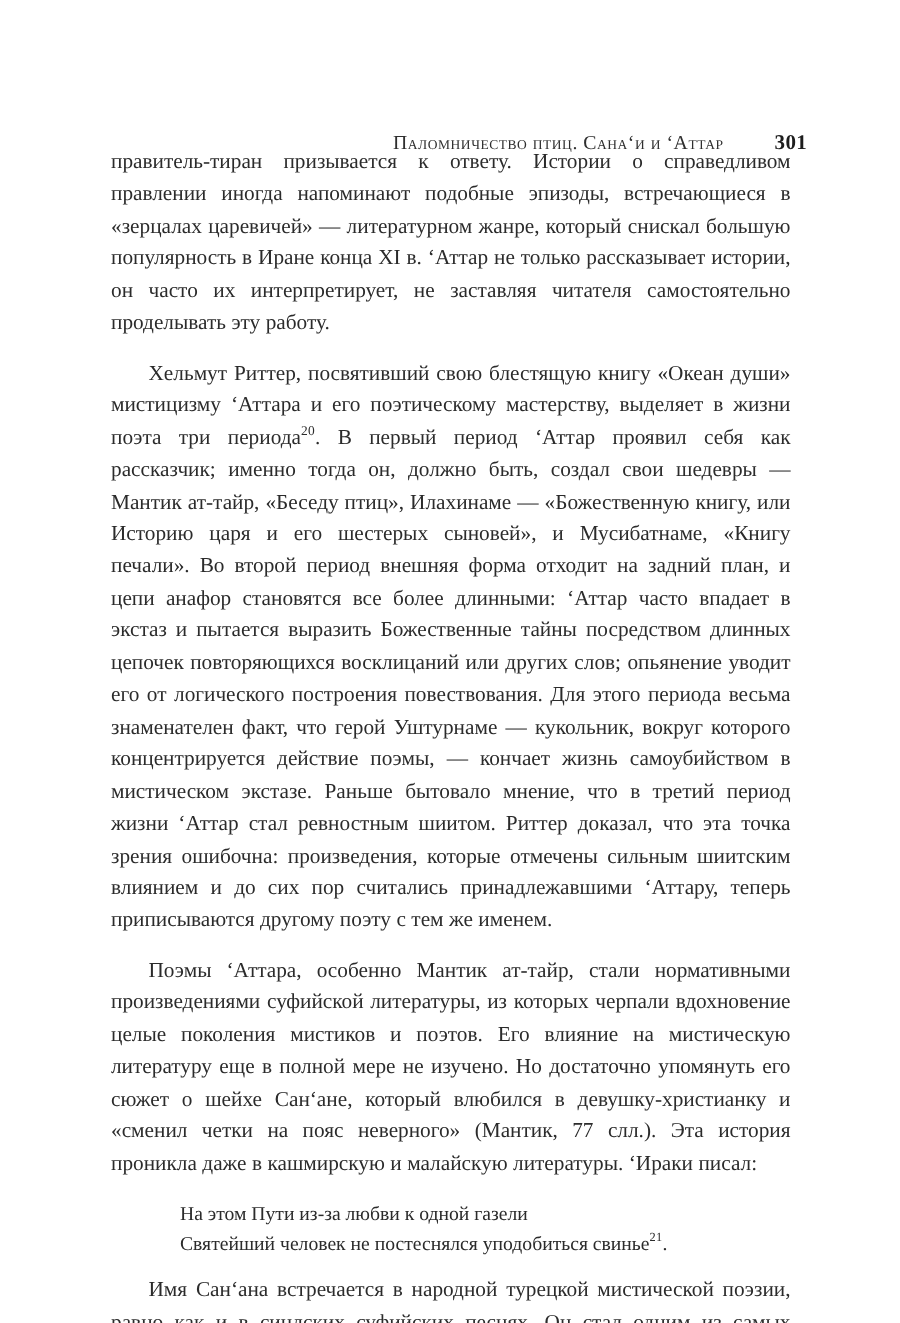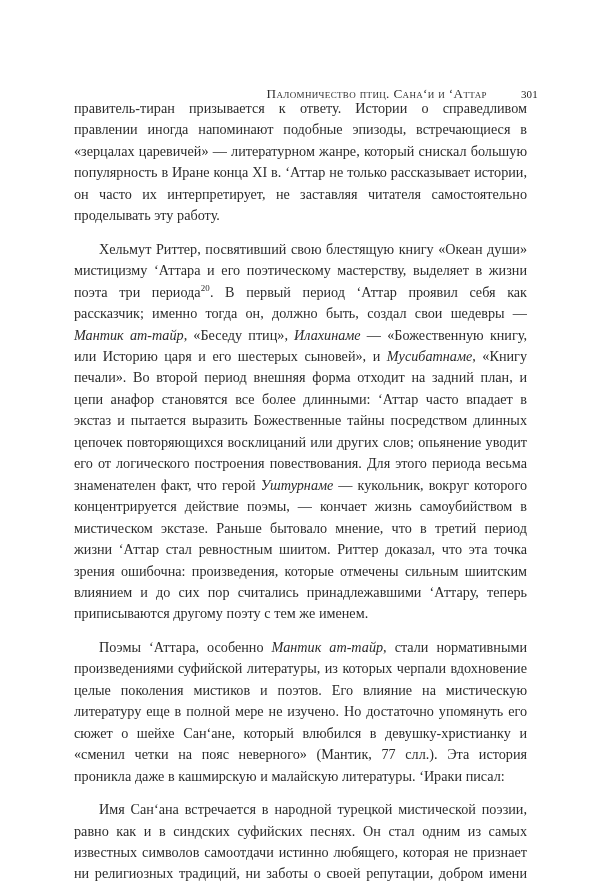--- a/index.html
+++ b/index.html
@@ -36,22 +36,22 @@
     justify-content: flex-end;
     white-space: nowrap;
   }
   .head-title {
     font-variant: small-caps;
     font-size: 13.2px;
     letter-spacing: 0.35px;
     color: #2f2f2f;
   }
   .head-folio {
-    font-size: 11px;
-    font-weight: normal;
+    font-size: 14px;
+    font-weight: bold;
     color: #1d1d1d;
     margin-left: 34px;
     letter-spacing: 0.2px;
     margin-top: 40px;
   }
 
   
   .textblock {
     position: absolute;
     left: 62px;
@@ -66,21 +66,20 @@
     text-align: justify;
     text-indent: 25px;
     hyphens: manual;
     word-spacing: 0.1px;
   }
   p.para.first {
     text-indent: 0;
   }
 
   .it {
-    font-style: italic;
   }
 
   sup.fn {
     font-size: 0.63em;
     vertical-align: super;
     line-height: 0;
     letter-spacing: 0.2px;
     font-family: Liberation Serif, serif;
   }
 
@@ -108,17 +107,23 @@
   </div>
 
   <div class="textblock">
 
     <p class="para first" style="text-indent: 0px;"><span>правитель-тиран призывается к ответу. Истории о справедливом правлении иногда напоминают подобные эпизоды, встречающиеся в «зерцалах царевичей» — литературном жанре, который снискал большую популярность в Иране конца XI в. ‘Аттар не только рассказывает истории, он часто их интерпретирует, не заставляя читателя самостоятельно проделывать эту работу.</span></p>
 
     <p class="para"><span>Хельмут Риттер, посвятивший свою блестящую книгу «Океан души» мистицизму ‘Аттара и его поэтическому мастерству, выделяет в жизни поэта три периода</span><sup class="fn">20</sup><span>. В первый период ‘Аттар проявил себя как рассказчик; именно тогда он, должно быть, создал свои шедевры — </span><span class="it">Мантик ат-тайр</span><span>, «Беседу птиц», </span><span class="it">Илахинаме</span><span> — «Божественную книгу, или Историю царя и его шестерых сыновей», и </span><span class="it">Мусибатнаме</span><span>, «Книгу печали». Во второй период внешняя форма отходит на задний план, и цепи анафор становятся все более длинными: ‘Аттар часто впадает в экстаз и пытается выразить Божественные тайны посредством длинных цепочек повторяющихся восклицаний или других слов; опьянение уводит его от логического построения повествования. Для этого периода весьма знаменателен факт, что герой </span><span class="it">Уштурнаме</span><span> — кукольник, вокруг которого концентрируется действие поэмы, — кончает жизнь самоубийством в мистическом экстазе. Раньше бытовало мнение, что в третий период жизни ‘Аттар стал ревностным шиитом. Риттер доказал, что эта точка зрения ошибочна: произведения, которые отмечены сильным шиитским влиянием и до сих пор считались принадлежавшими ‘Аттару, теперь приписываются другому поэту с тем же именем.</span></p>
 
     <p class="para"><span>Поэмы ‘Аттара, особенно </span><span class="it">Мантик ат-тайр</span><span>, стали нормативными произведениями суфийской литературы, из которых черпали вдохновение целые поколения мистиков и поэтов. Его влияние на мистическую литературу еще в полной мере не изучено. Но достаточно упомянуть его сюжет о шейхе Сан‘ане, который влюбился в девушку-христианку и «сменил четки на пояс неверного» (Мантик, 77 слл.). Эта история проникла даже в кашмирскую и малайскую литературы. ‘Ираки писал:</span></p>
 
+    <div class="verse">
+      <span class="vline">На этом Пути из-за любви к одной газели</span>
+      <span class="vline">
+        <span>Святейший человек не постеснялся уподобиться свинье</span><sup class="fn">21</sup><span>.</span>
+      </span>
+    </div>
 
     <p class="para"><span>Имя Сан‘ана встречается в народной турецкой мистической поэзии, равно как и в синдских суфийских песнях. Он стал одним из самых известных символов самоотдачи истинно любящего, которая не признает ни религиозных традиций, ни заботы о своей репутации, добром имени или славе.</span></p>
 
   </div>
 </div>
 
 </body></html>

